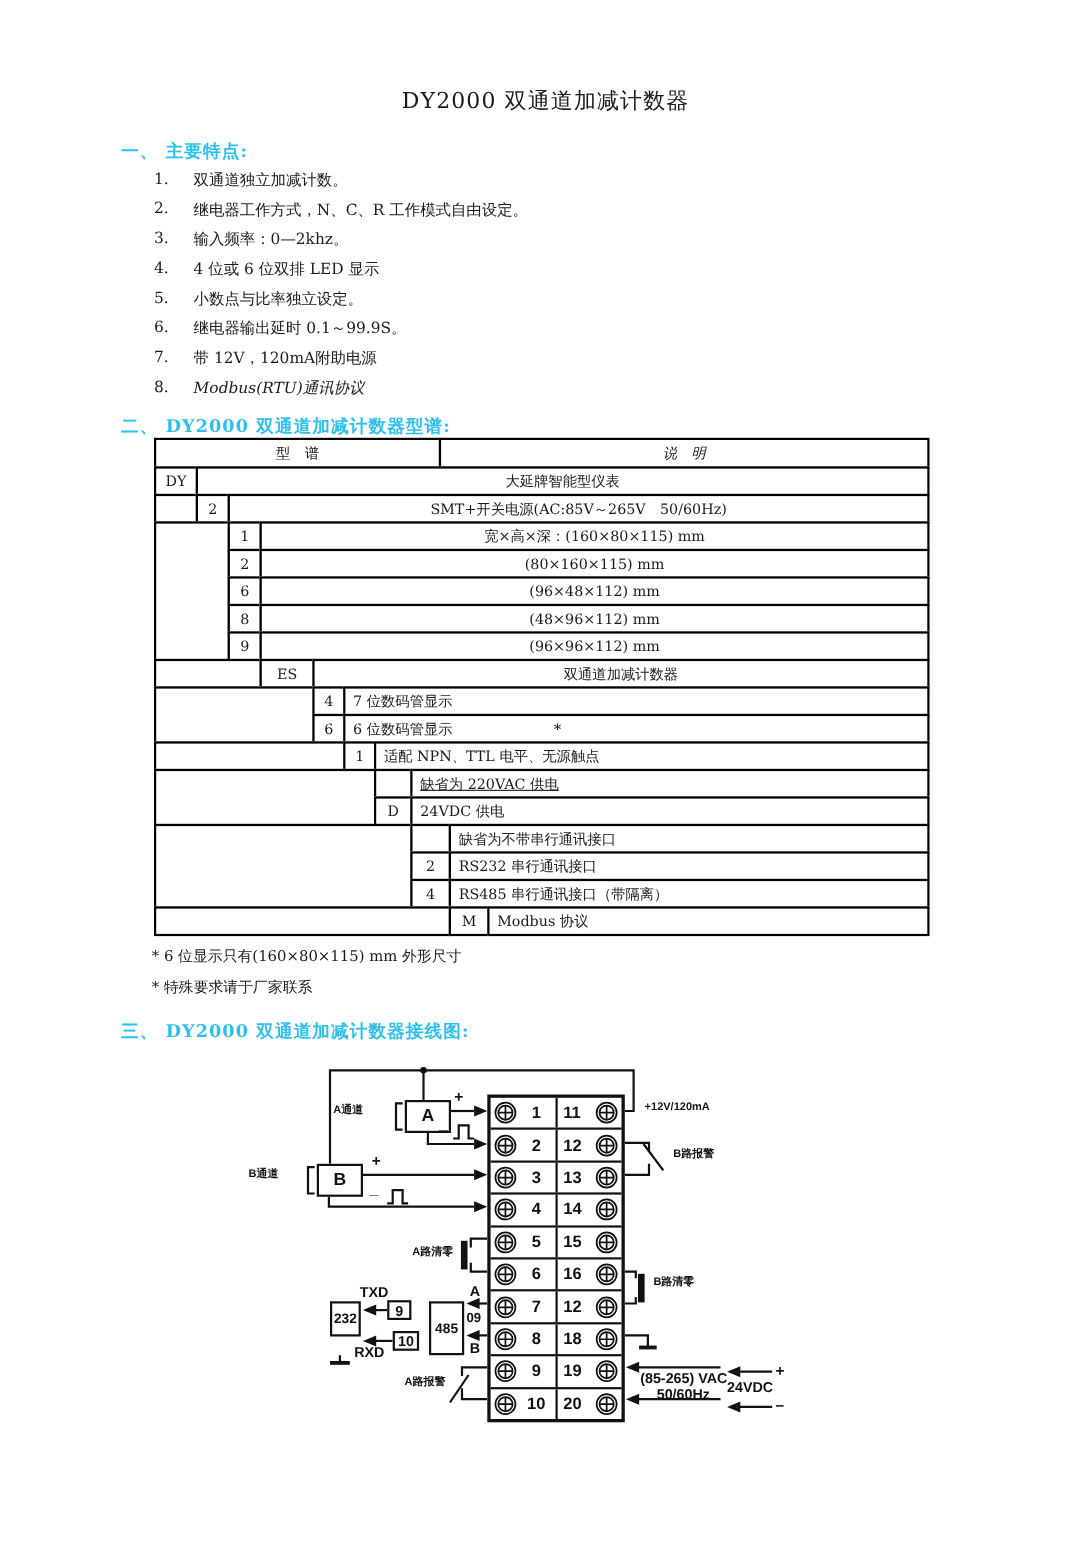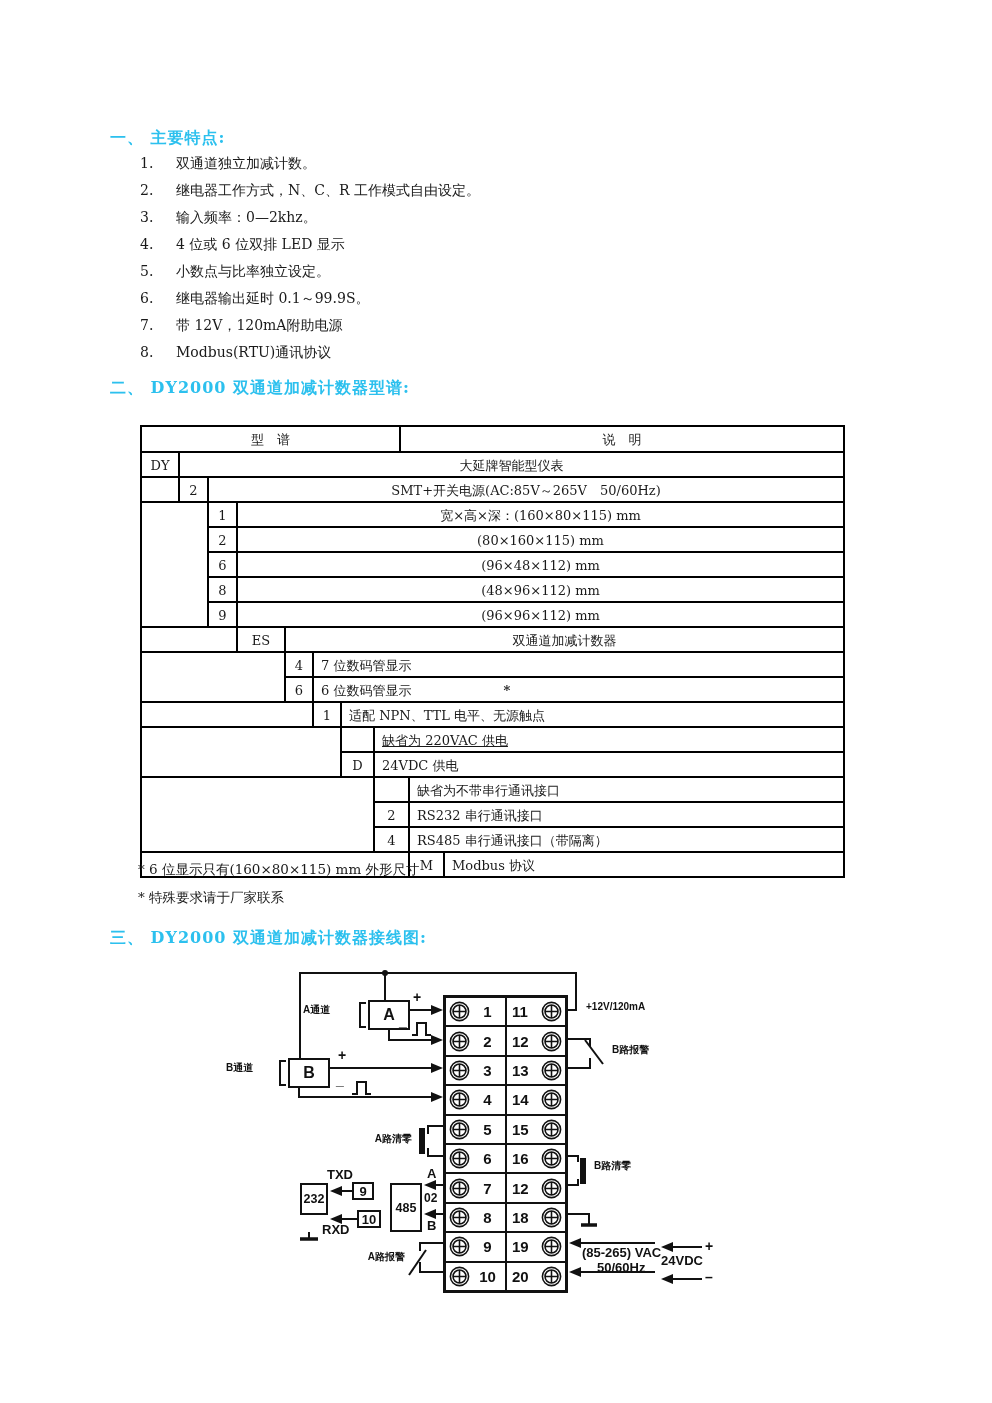--- a/index.html
+++ b/index.html
@@ -37,20 +37,21 @@
   .dbox{position:absolute;box-sizing:border-box;border:2px solid #111;background:#fff;
         font-family:"Liberation Sans","DejaVu Sans",sans-serif;font-weight:bold;color:#111;
         display:flex;align-items:center;justify-content:center;}
   #wires{position:absolute;left:0;top:0;pointer-events:none;}
 </style>
 </head>
 <body>
 
 <div class="page">
 
+  <div class="title">DY2000 双通道加减计数器</div>
 
   <div class="h" style="left:110px;top:128px">
     <span>一、 主要特点:</span>
   </div>
 
   <div id="features">
       <div class="feat-row feat-n" style="top: 155px;">1.</div>
       <div class="feat-row feat-t" style="top: 155px;">双通道独立加减计数。</div>
       <div class="feat-row feat-n" style="top: 182px;">2.</div>
       <div class="feat-row feat-t" style="top: 182px;">继电器工作方式，N、C、R 工作模式自由设定。</div>
@@ -58,30 +59,30 @@
       <div class="feat-row feat-t" style="top: 209px;">输入频率：0—2khz。</div>
       <div class="feat-row feat-n" style="top: 236px;">4.</div>
       <div class="feat-row feat-t" style="top: 236px;">4 位或 6 位双排 LED 显示</div>
       <div class="feat-row feat-n" style="top: 263px;">5.</div>
       <div class="feat-row feat-t" style="top: 263px;">小数点与比率独立设定。</div>
       <div class="feat-row feat-n" style="top: 290px;">6.</div>
       <div class="feat-row feat-t" style="top: 290px;">继电器输出延时 0.1～99.9S。</div>
       <div class="feat-row feat-n" style="top: 317px;">7.</div>
       <div class="feat-row feat-t" style="top: 317px;">带 12V，120mA附助电源</div>
       <div class="feat-row feat-n" style="top: 344px;">8.</div>
-      <div class="feat-row feat-t" style="top: 344px;">Modbus(RTU)通讯协议</div>
+      <div class="feat-row feat-t" style="top: 344px; font-style: italic;">Modbus(RTU)通讯协议</div>
     </div>
 
   <div class="h" style="left:110px;top:378px">
     <span>二、 </span><span class="b">DY2000</span><span> 双通道加减计数器型谱:</span>
   </div>
 
-  <div id="spectrum-table" style="left:140px;top:425px;width:705px;height:549px">
+  <div id="spectrum-table" style="left:140px;top:398px;width:705px;height:549px">
       <div class="tcell center" style="left: 0px; top: 0px; width: 261px; height: 28px; line-height: 26px;">型　谱</div>
-      <div class="tcell center" style="left: 259px; top: 0px; width: 446px; height: 28px; line-height: 26px;">说　明</div>
+      <div class="tcell center" style="left: 259px; top: 0px; width: 446px; height: 28px; line-height: 26px; font-style: italic;">说　明</div>
       <div class="tcell center" style="left: 0px; top: 26px; width: 40px; height: 27px; line-height: 25px;">DY</div>
       <div class="tcell center" style="left: 38px; top: 26px; width: 667px; height: 27px; line-height: 25px;"><span>大延牌智能型仪表</span></div>
       <div class="tcell center" style="left: 0px; top: 51px; width: 40px; height: 27px; line-height: 25px;"></div>
       <div class="tcell center" style="left: 38px; top: 51px; width: 31px; height: 27px; line-height: 25px;">2</div>
       <div class="tcell center" style="left: 67px; top: 51px; width: 638px; height: 27px; line-height: 25px;"><span>SMT+开关电源(AC:85V～265V　50/60Hz)</span></div>
       <div class="tcell center" style="left: 0px; top: 76px; width: 69px; height: 127px; line-height: 125px;"></div>
       <div class="tcell center" style="left: 67px; top: 76px; width: 31px; height: 27px; line-height: 25px;">1</div>
       <div class="tcell center" style="left: 96px; top: 76px; width: 609px; height: 27px; line-height: 25px;"><span>宽×高×深：(160×80×115) mm</span></div>
       <div class="tcell center" style="left: 67px; top: 101px; width: 31px; height: 27px; line-height: 25px;">2</div>
       <div class="tcell center" style="left: 96px; top: 101px; width: 609px; height: 27px; line-height: 25px;"><span>(80×160×115) mm</span></div>
@@ -377,21 +378,21 @@
   <div class="dlabel" style="left:338px;top:1048px;font-size:14px">+</div>
   <div class="dlabel" style="left:336px;top:1073px;font-size:14px">_</div>
   <div class="dlabel" style="left:586px;top:1001px">+12V/120mA</div>
   <div class="dlabel" style="left:612px;top:1044px">B路报警</div>
   <div class="dlabel" style="left:594px;top:1160px">B路清零</div>
   <div class="dlabel" style="left:337px;top:1133px;width:75px;text-align:right">A路清零</div>
   <div class="dlabel" style="left:330px;top:1251px;width:75px;text-align:right">A路报警</div>
   <div class="dlabel" style="left:327px;top:1168px;font-size:13px">TXD</div>
   <div class="dlabel" style="left:322px;top:1223px;font-size:13px">RXD</div>
   <div class="dlabel" style="left:427px;top:1167px;font-size:13px">A</div>
-  <div class="dlabel" style="left:424px;top:1192px;font-size:12px">02</div>
+  <div class="dlabel" style="left:424px;top:1192px;font-size:12px">09</div>
   <div class="dlabel" style="left:427px;top:1219px;font-size:13px">B</div>
   <div class="dlabel" style="left:582px;top:1246px;font-size:13px">(85-265) VAC</div>
   <div class="dlabel" style="left:597px;top:1261px;font-size:13px">50/60Hz</div>
   <div class="dlabel" style="left:661px;top:1254px;font-size:13px">24VDC</div>
   <div class="dlabel" style="left:705px;top:1239px;font-size:14px">+</div>
   <div class="dlabel" style="left:705px;top:1270px;font-size:14px">–</div>
 
 </div>
 
 </body></html>

